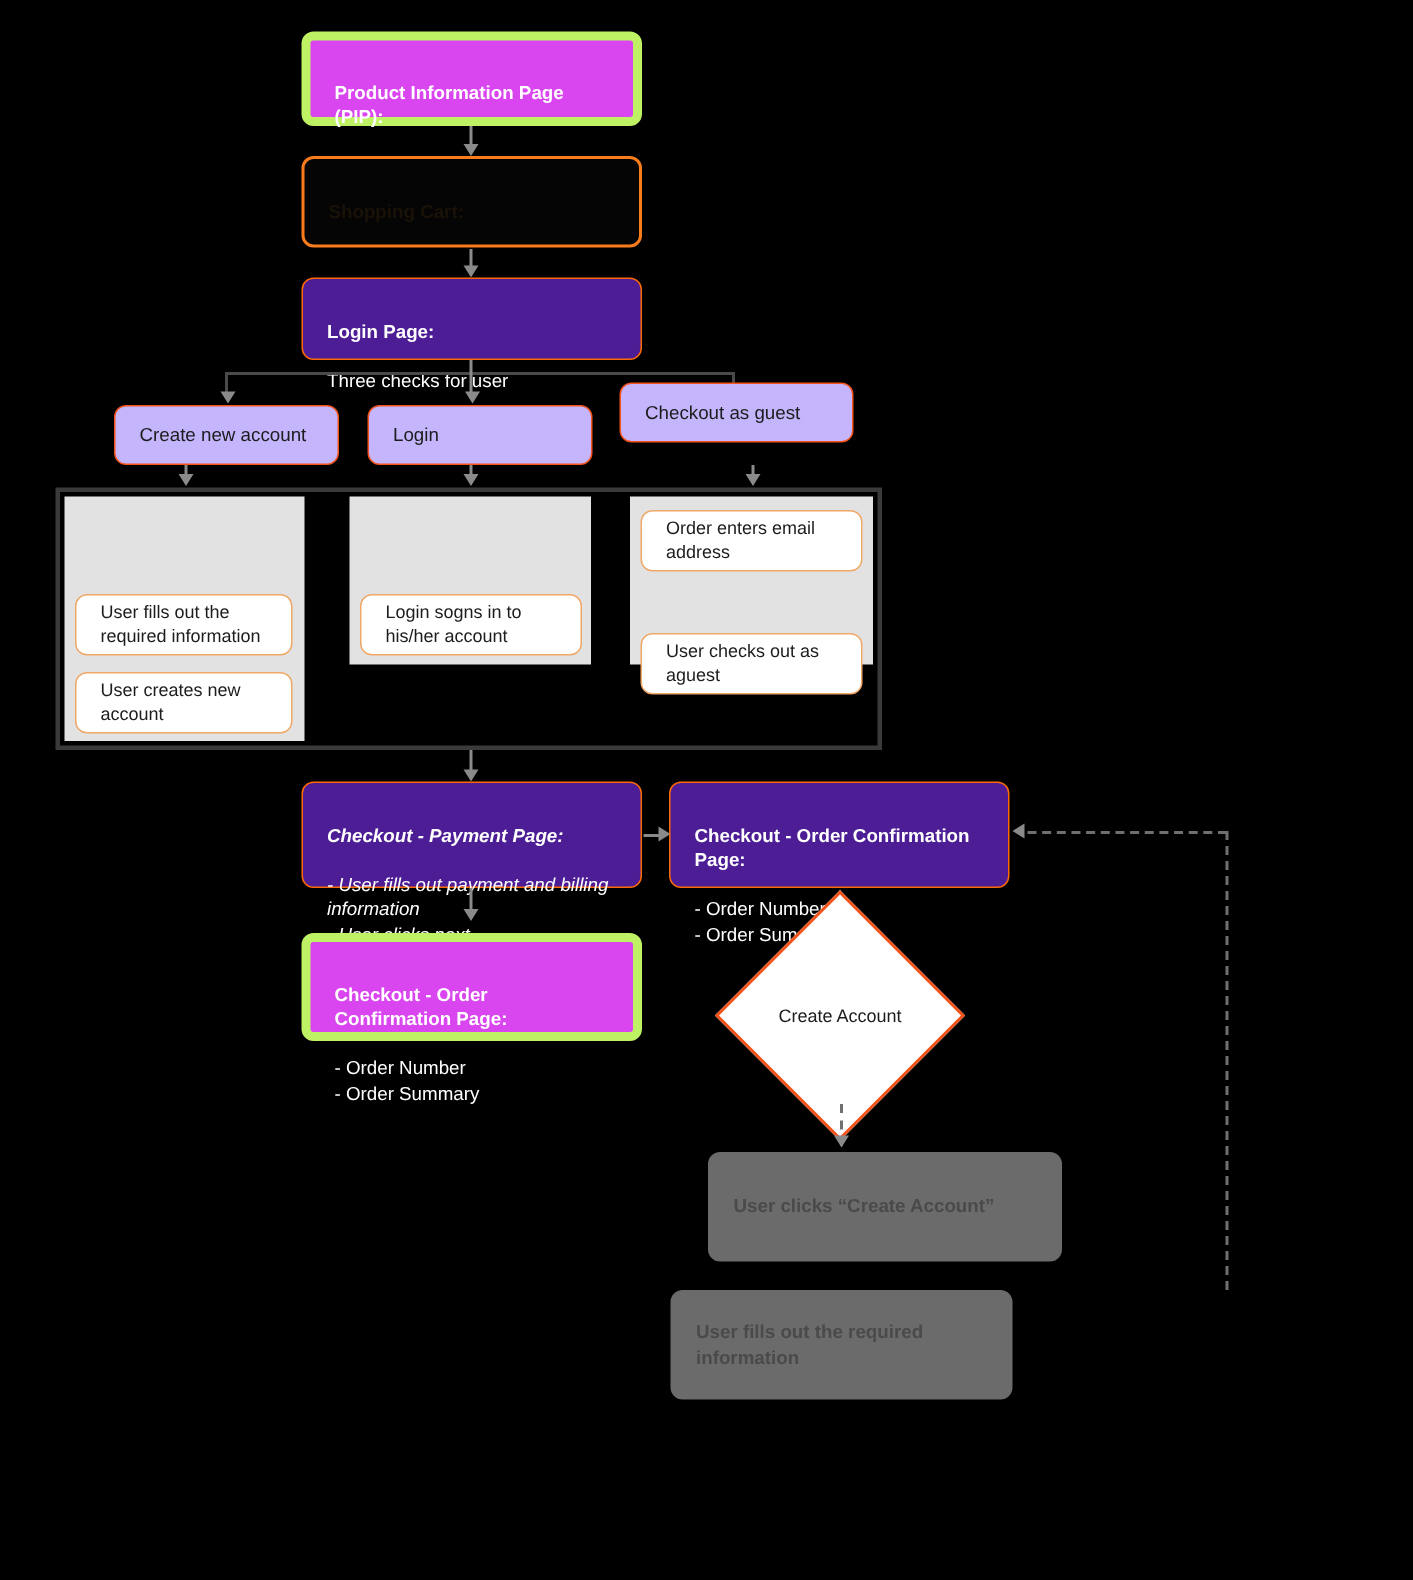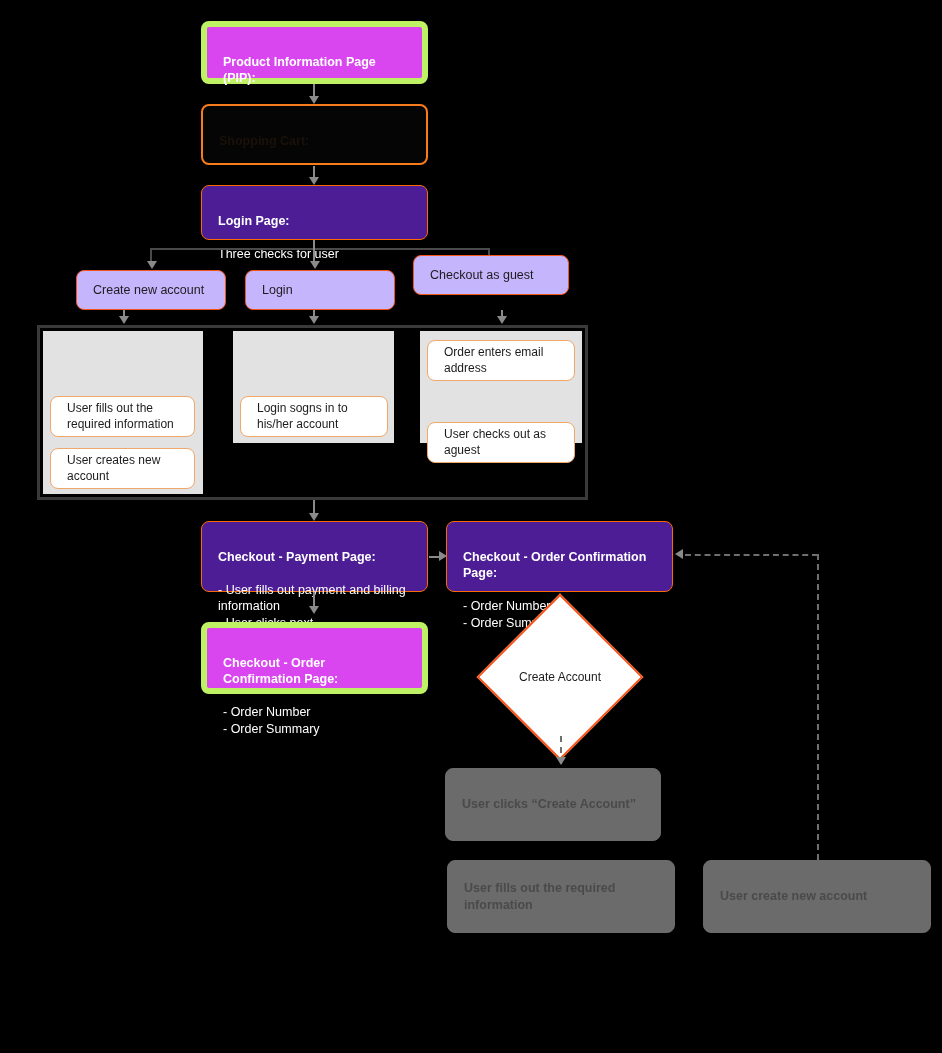--- a/index.html
+++ b/index.html
@@ -249,21 +249,21 @@
   <div class="node n-card" style="left:427px; top:340px; width:148px; height:41px;">
     <span>Order enters email address</span>
   </div>
   <div class="node n-card" style="left:427px; top:396px; width:148px; height:41px;margin-top:26px;">
     <span>User checks out as aguest</span>
   </div>
 
   <div class="edge-v" style="left:313px; top:500px; height:17px;"></div>
   <div class="arrow-down" style="left:309px; top:513px;"></div>
 
-  <div class="node n-orange" style="left:201px; top:521px; width:227px; height:71px;">
+  <div class="node n-orange" style="left:201px; top:521px; width:227px; height:71px;font-style:italic;">
     <span class="title">Checkout - Payment Page:</span>
     <span class="lines">- User fills out payment and billing information
 - User clicks next</span>
   </div>
 
   <div class="edge-h" style="left:429px; top:556px; width:12px;"></div>
   <div class="arrow-right" style="left:439px; top:551px;"></div>
 
   <div class="node n-orange" style="left:446px; top:521px; width:227px; height:71px;">
     <span class="title">Checkout - Order Confirmation Page:</span>
@@ -282,30 +282,27 @@
 
   <div class="edge-v" style="left:559px; top:600px; height:34px;"></div>
   <div class="arrow-up" style="left:555px; top:593px;"></div>
 
   <div class="diamond" style="left:501px; top:618px;"></div>
   <div class="diamond-label" style="left:501px; top:670px; width:118px;">Create Account</div>
 
   <div class="dash-v" style="left:560px; top:736px; height:28px;"></div>
   <div class="arrow-down" style="left:556px; top:757px;"></div>
 
-  <div class="node n-gray" style="left:445px; top:768px; width:216px; height:73px;">
+  <div class="node n-gray" style="left:472px; top:768px; width:236px; height:73px;">
     <span>User clicks “Create Account”</span>
   </div>
   <div class="node n-gray" style="left:447px; top:860px; width:228px; height:73px;">
     <span>User fills out the required information</span>
   </div>
 
-  <div class="node n-gray" style="left:703px; top:860px; width:228px; height:73px;">
-    <span>User create new account</span>
-  </div>
 
   <div class="dash-v" style="left:817px; top:554px; height:306px;"></div>
   <div class="dash-h" style="left:685px; top:554px; width:133px;"></div>
   <div class="arrow-left" style="left:675px; top:549px;"></div>
 
   <div class="ghost" style="left:620px; top:46px;">&nbsp;</div>
   <div class="ghost" style="left:14px; top:398px;">&nbsp;</div>
 
 </div>
 

